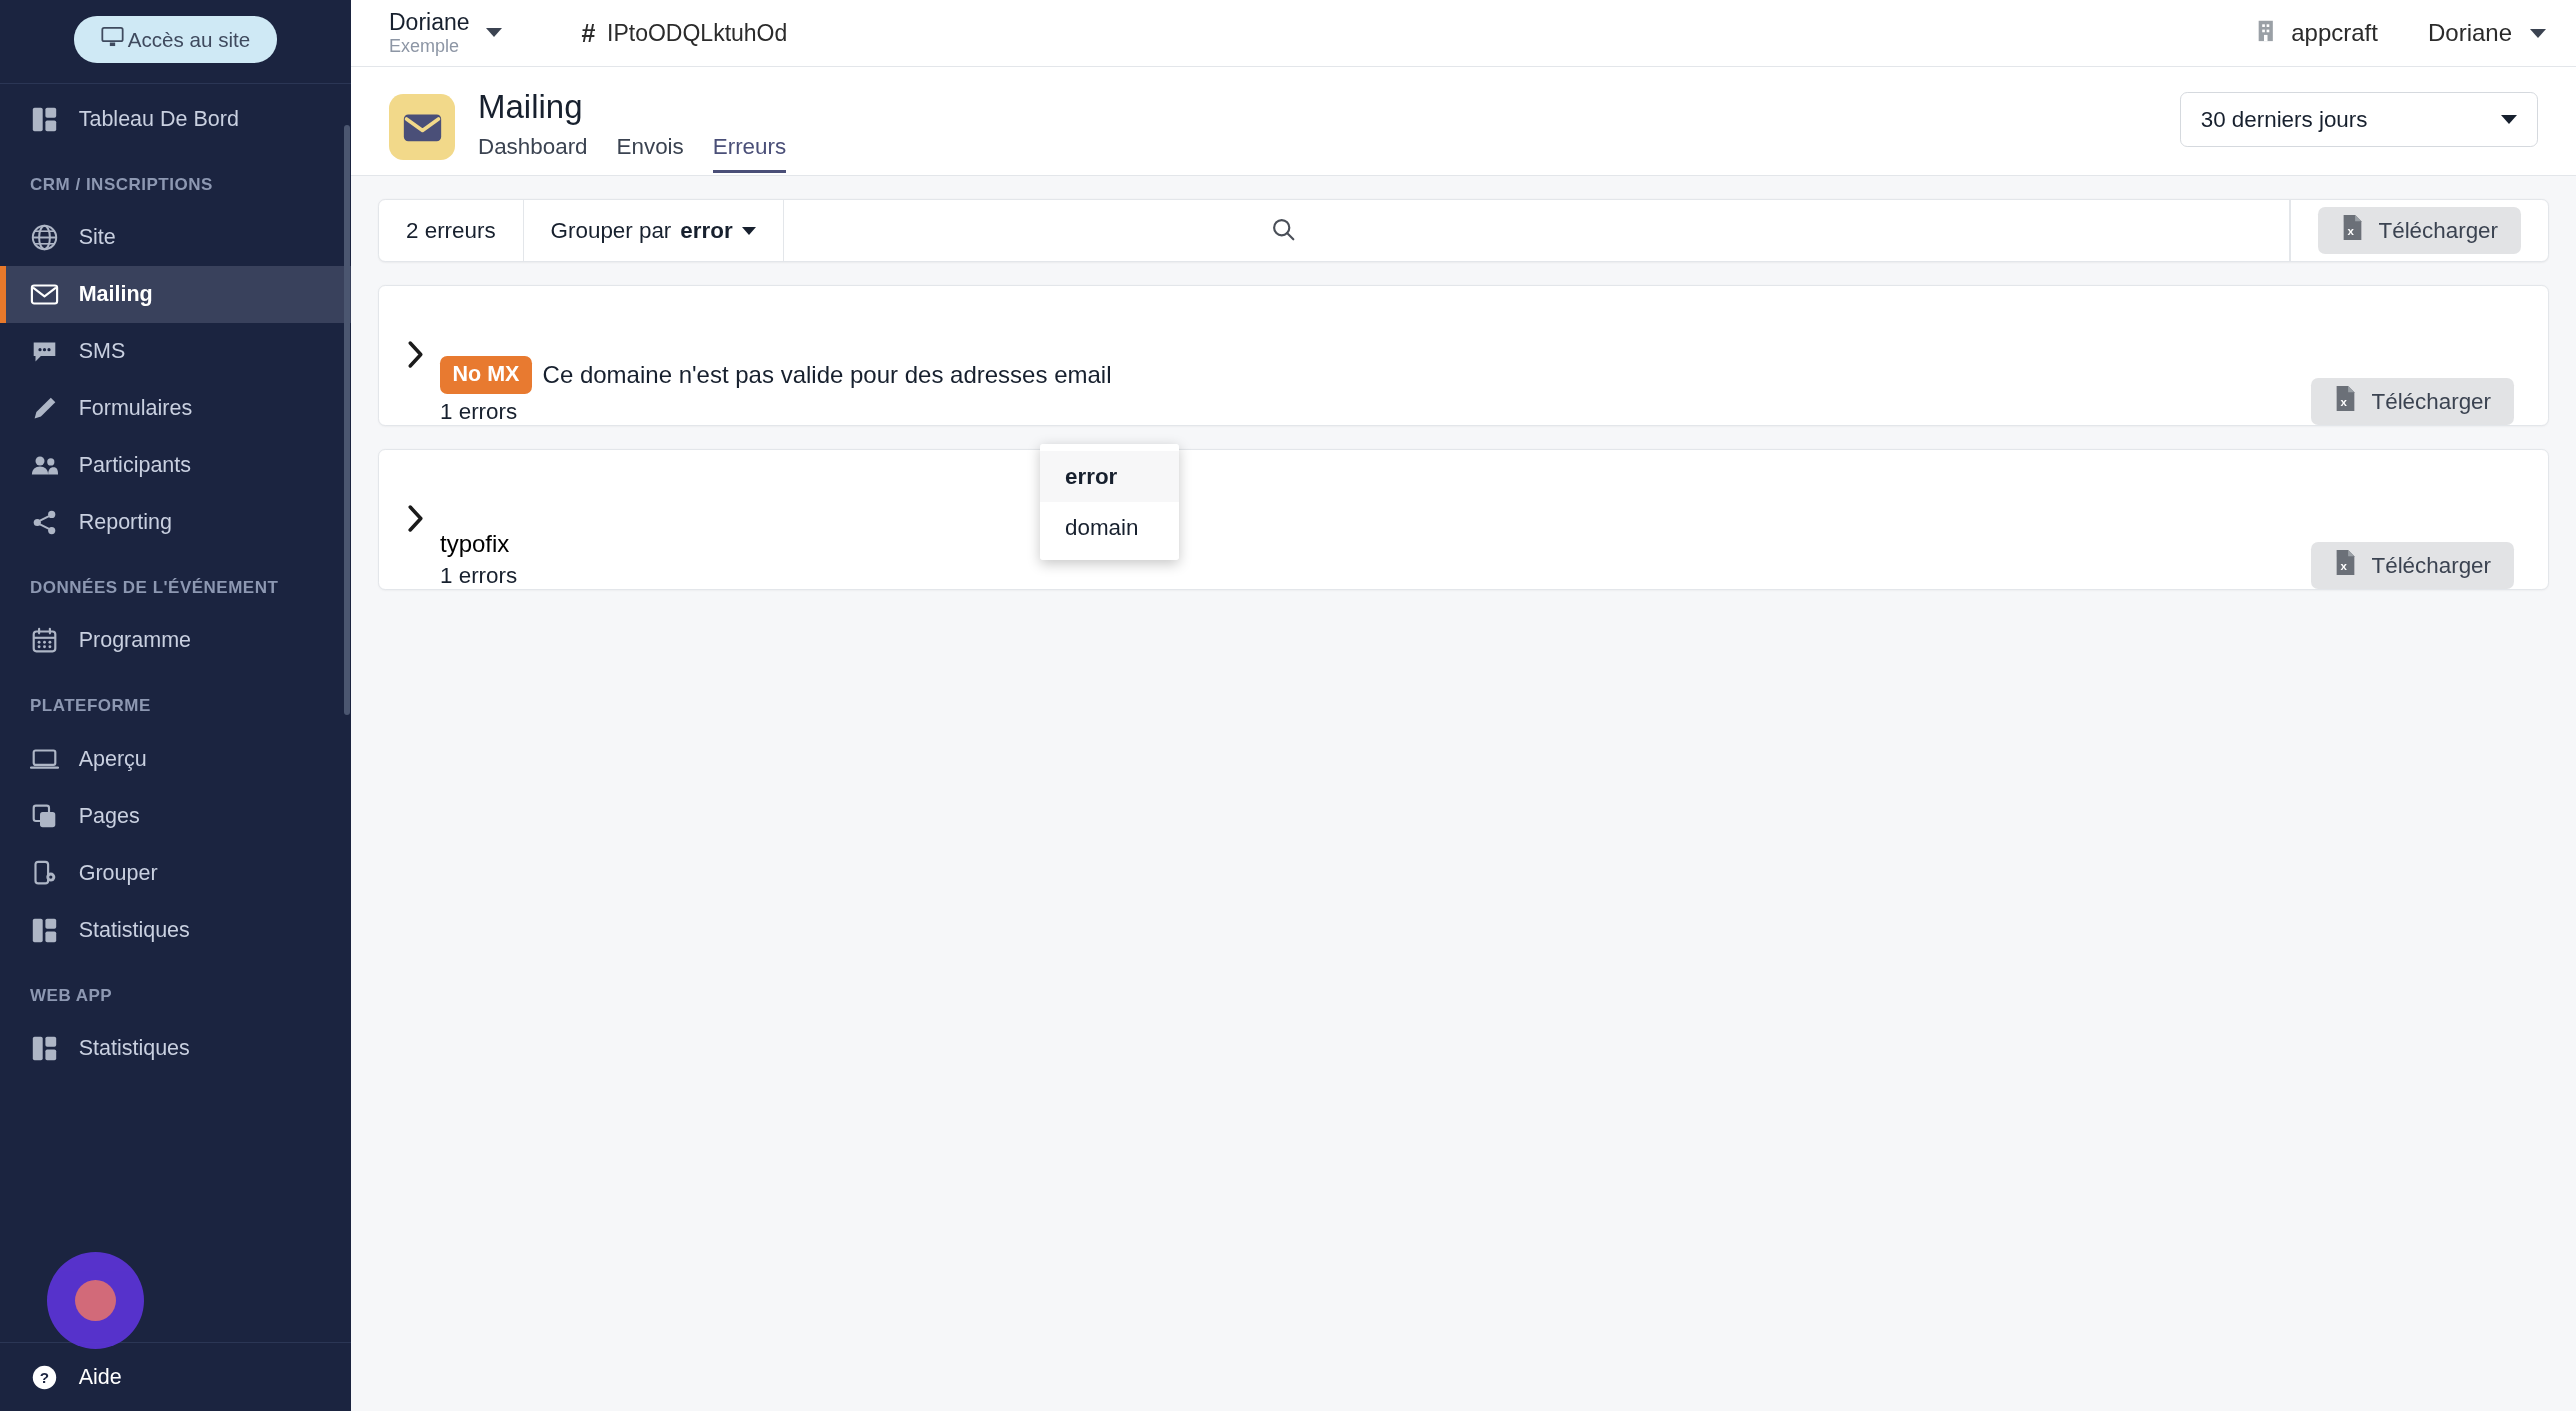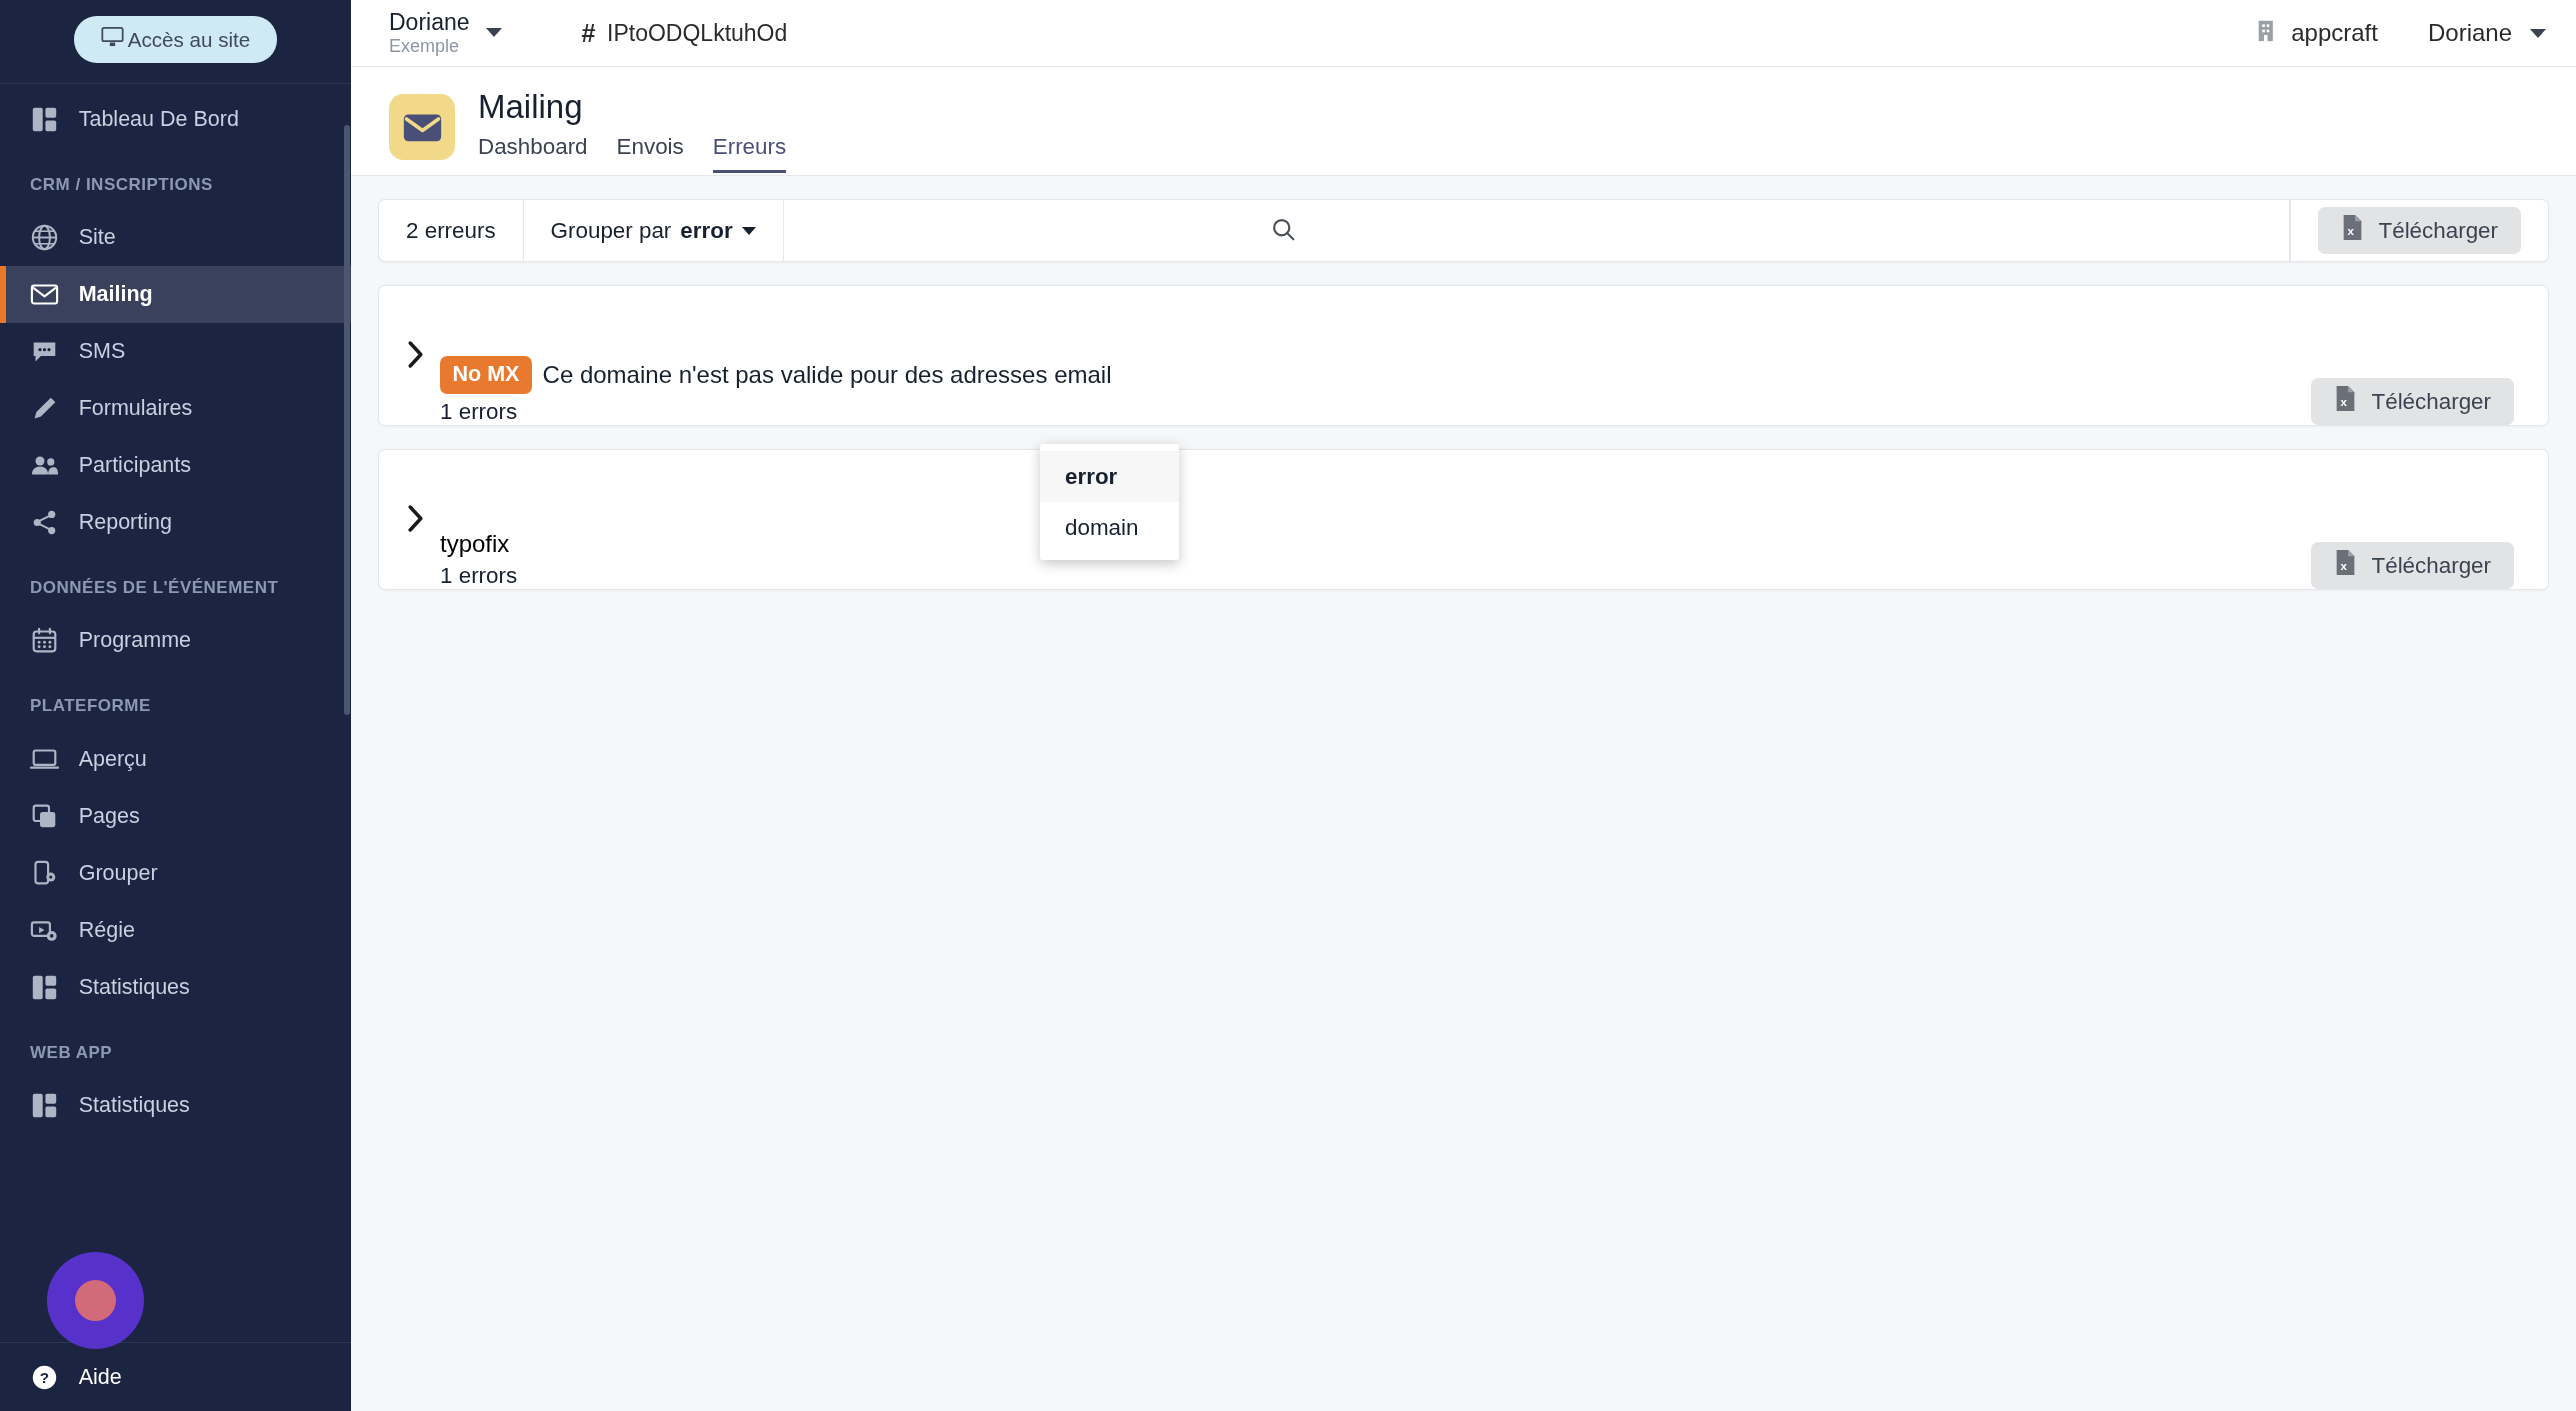--- a/index.html
+++ b/index.html
@@ -324,31 +324,20 @@
             <svg viewBox="0 0 30 30" width="27" height="27">
               <rect x="5" y="2" width="14" height="24" rx="3" fill="none" stroke="currentColor" stroke-width="2.4"></rect>
               <circle cx="22" cy="19" r="5" fill="currentColor"></circle>
               <circle cx="22" cy="19" r="1.8" fill="#1b2440"></circle>
             </svg>
           </span>
           <span>Grouper</span>
         </div>
         <div class="sb-item">
           <span class="sb-ico" style="color: rgb(174, 182, 198);">
-            <svg viewBox="0 0 32 30" width="29" height="27">
-              <rect x="2" y="6" width="20" height="15" rx="2.5" fill="none" stroke="currentColor" stroke-width="2.4"></rect>
-              <path d="M10 11 l6 3.5 -6 3.5 Z" fill="currentColor"></path>
-              <circle cx="24" cy="21" r="5.5" fill="currentColor"></circle>
-              <circle cx="24" cy="21" r="2" fill="#1b2440"></circle>
-            </svg>
-          </span>
-          <span>Régie</span>
-        </div>
-        <div class="sb-item">
-          <span class="sb-ico" style="color: rgb(174, 182, 198);">
             <svg viewBox="0 0 30 30" width="27" height="27">
               <rect x="2" y="2" width="11" height="26" rx="2" fill="currentColor"></rect>
               <rect x="16" y="2" width="12" height="11" rx="2" fill="currentColor"></rect>
               <rect x="16" y="16" width="12" height="12" rx="2" fill="currentColor"></rect>
             </svg>
           </span>
           <span>Statistiques</span>
         </div>
         <div class="sb-section-label">WEB APP</div>
         <div class="sb-item">
@@ -425,20 +414,24 @@
           <path d="M5 9 L23 22 L41 9" fill="none" stroke="#f2d98a" stroke-width="4" stroke-linecap="round" stroke-linejoin="round"></path>
         </svg>
       </div>
       <div class="page-titles">
         <div class="page-title">Mailing</div>
         <div class="page-tabs" id="page-tabs">
             <div class="page-tab">Dashboard</div>
             <div class="page-tab">Envois</div>
             <div class="page-tab active">Erreurs</div>
           </div>
+      </div>
+      <div class="daterange">
+        <span>30 derniers jours</span>
+        <span class="caret"></span>
       </div>
     </div>
 
     <div class="content">
 
       <div class="toolbar">
         <div class="tb-count">2 erreurs</div>
         <div class="tb-group">
           <span>Grouper par</span>
           <b>error</b>

